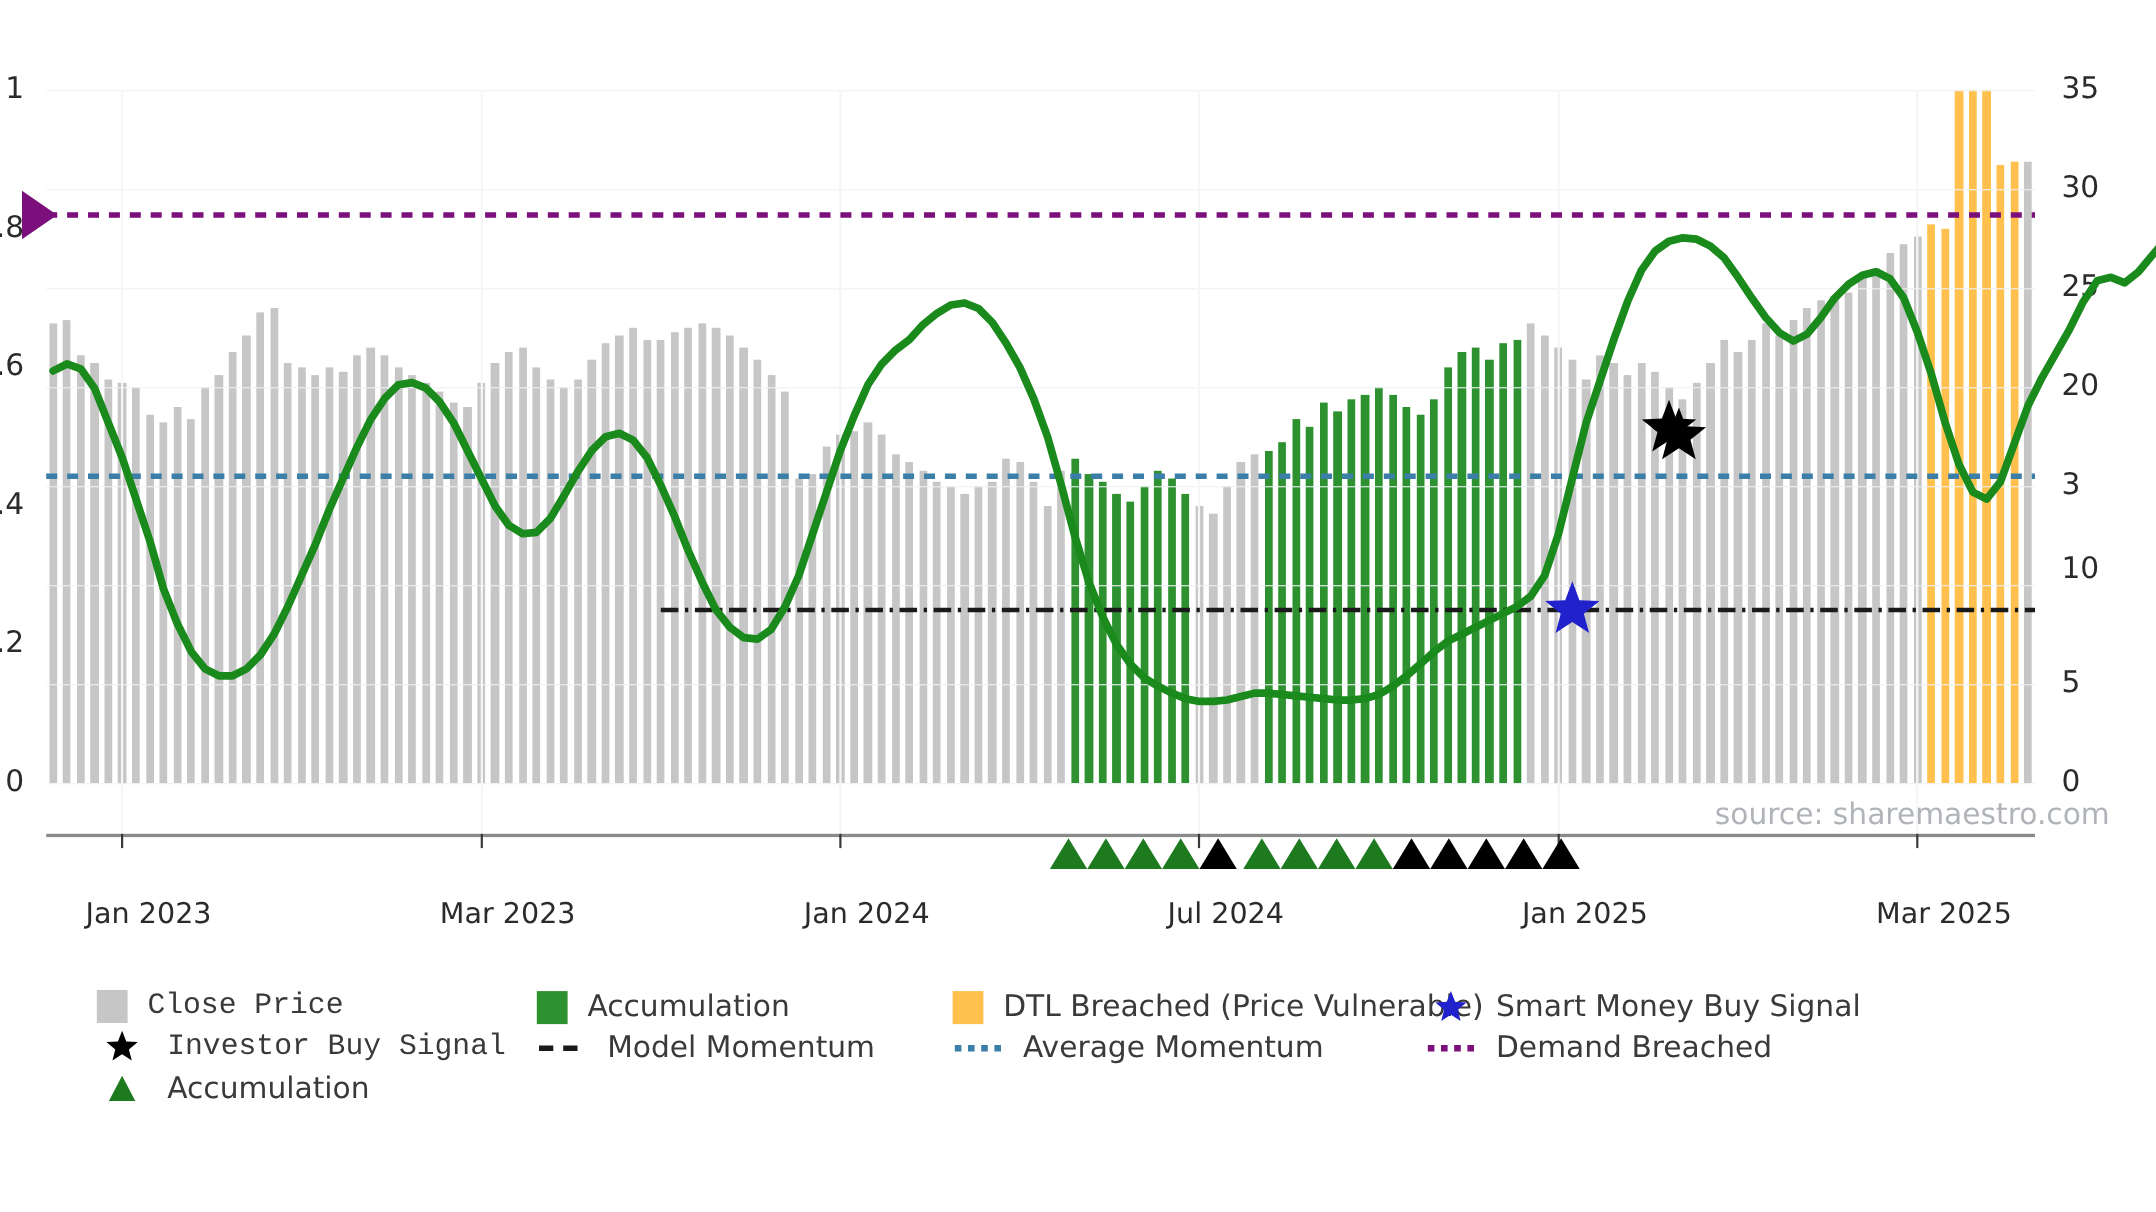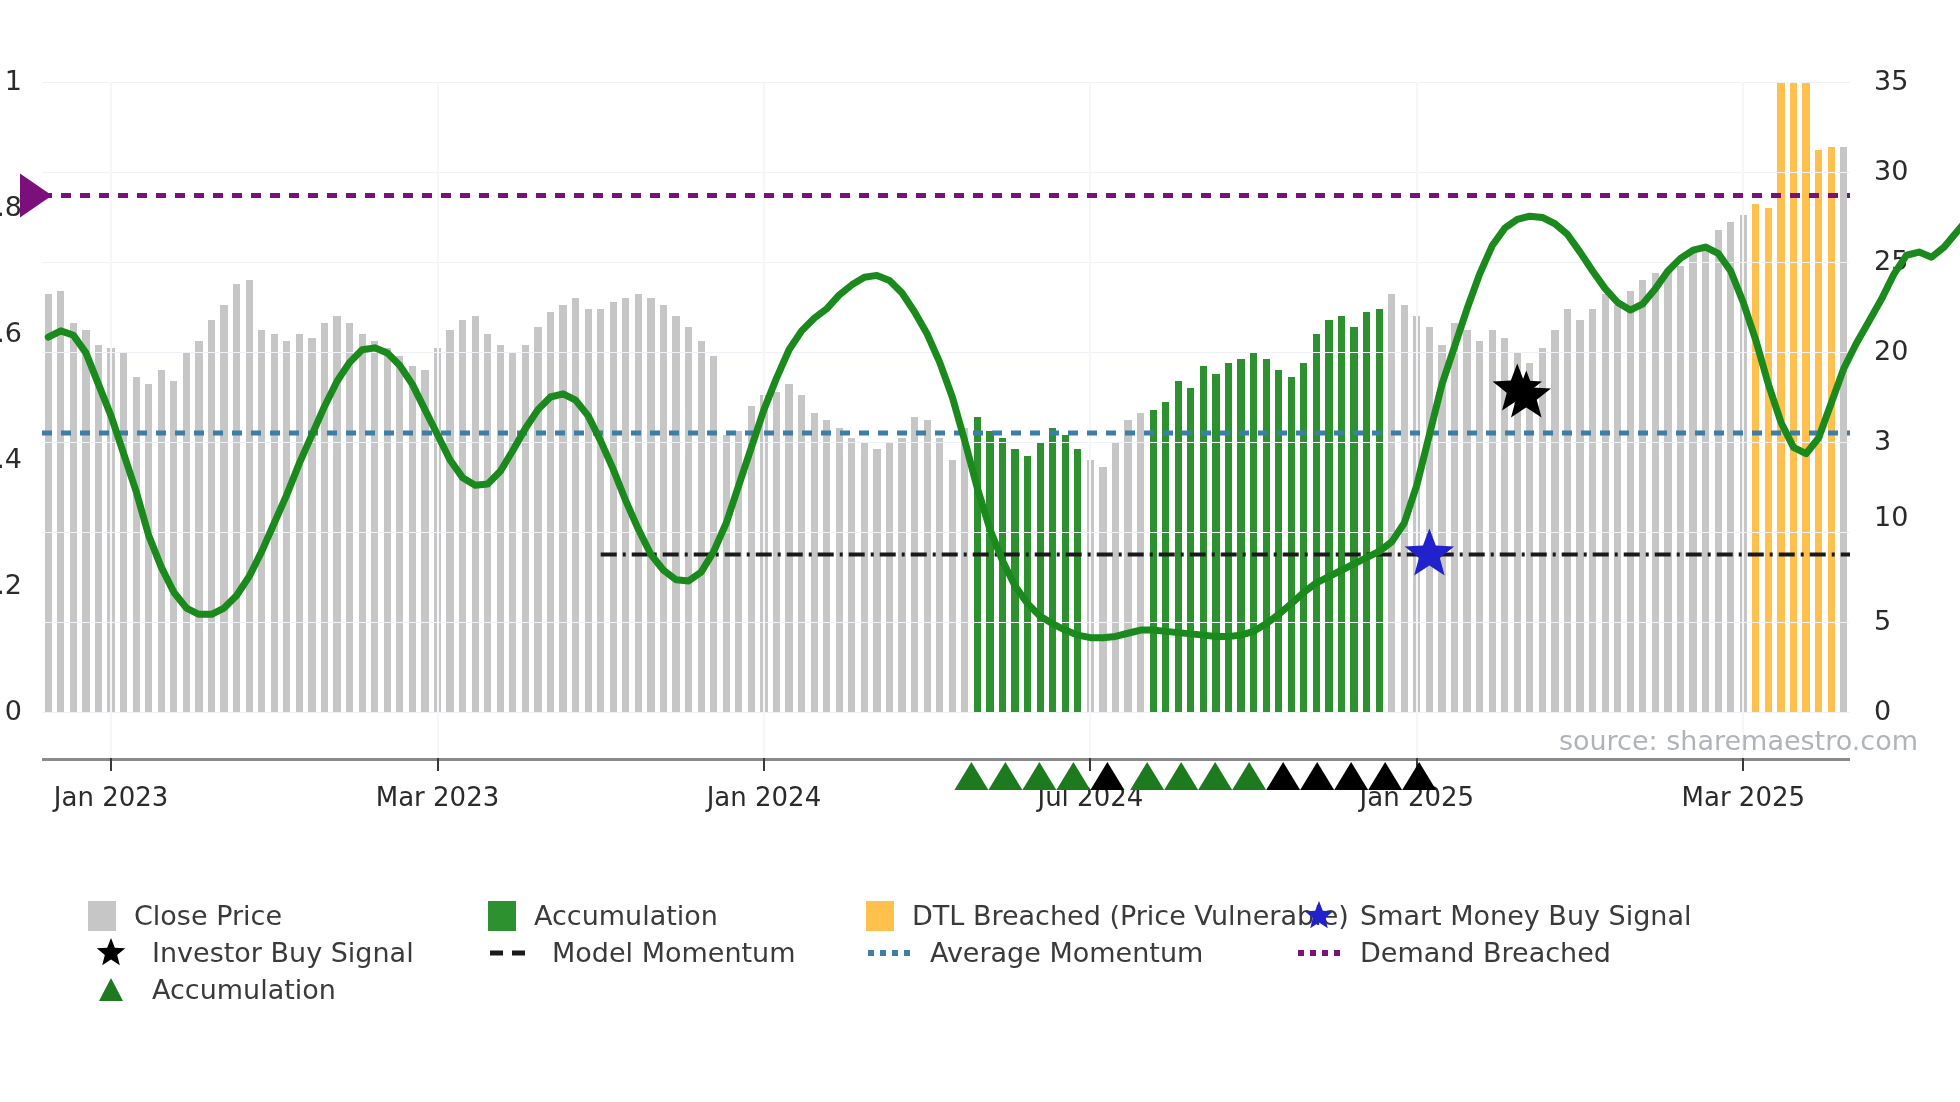--- a/index.html
+++ b/index.html
@@ -13,37 +13,37 @@
   .yaxis-label.right{text-align:left;width:80px;}
 
   .bars{position:absolute;left:0;top:0;width:100%;height:100%;}
   .bar{position:absolute;bottom:0;background:#c6c6c6;}
   .bar.acc{background:#2e9130;}
   .bar.dtl{background:#ffc04d;}
 
   
   #xaxis-line{position:absolute;left:42px;top:758px;width:1808px;height:3px;background:#8a8a8a;}
   .xtick{position:absolute;top:758px;width:2px;height:13px;background:#3a3a3a;}
-  .xtick-label{position:absolute;top:782px;font-size:26px;color:#2b2b2b;transform:translateX(-50%);white-space:nowrap;}
+  .xtick-label{position:absolute;top:816px;font-size:26px;color:#2b2b2b;transform:translateX(-50%);white-space:nowrap;margin-left:24px;}
   .vgrid{position:absolute;top:82px;width:2px;height:676px;background:#f4f6f8;}
 
   
   #overlay{position:absolute;left:0;top:0;width:1960px;height:1102px;pointer-events:none;}
 
   
   #source{position:absolute;right:42px;top:756px;font-size:27px;color:#b0b4b8;transform:translateY(-100%);}
 
   
   #legend{position:absolute;left:88px;top:900px;width:1830px;}
   .legend-row{display:flex;align-items:flex-start;margin-bottom:6px;}
   .legend-item{display:flex;align-items:center;font-size:27px;color:#3a3a3a;}
   .legend-item .lab{margin-left:18px;white-space:nowrap;}
   .swatch{width:28px;height:30px;flex:none;}
   .sym{width:46px;height:30px;flex:none;display:flex;align-items:center;justify-content:center;}
-  .col1{width:400px;}
+  .col1{width:400px;font-family:Liberation Mono, monospace;}
   .col2{width:378px;}
   .col3{width:430px;}
   .col4{width:430px;}
 </style>
 </head>
 <body>
 
 <div id="root">
 
   <div id="plot">

